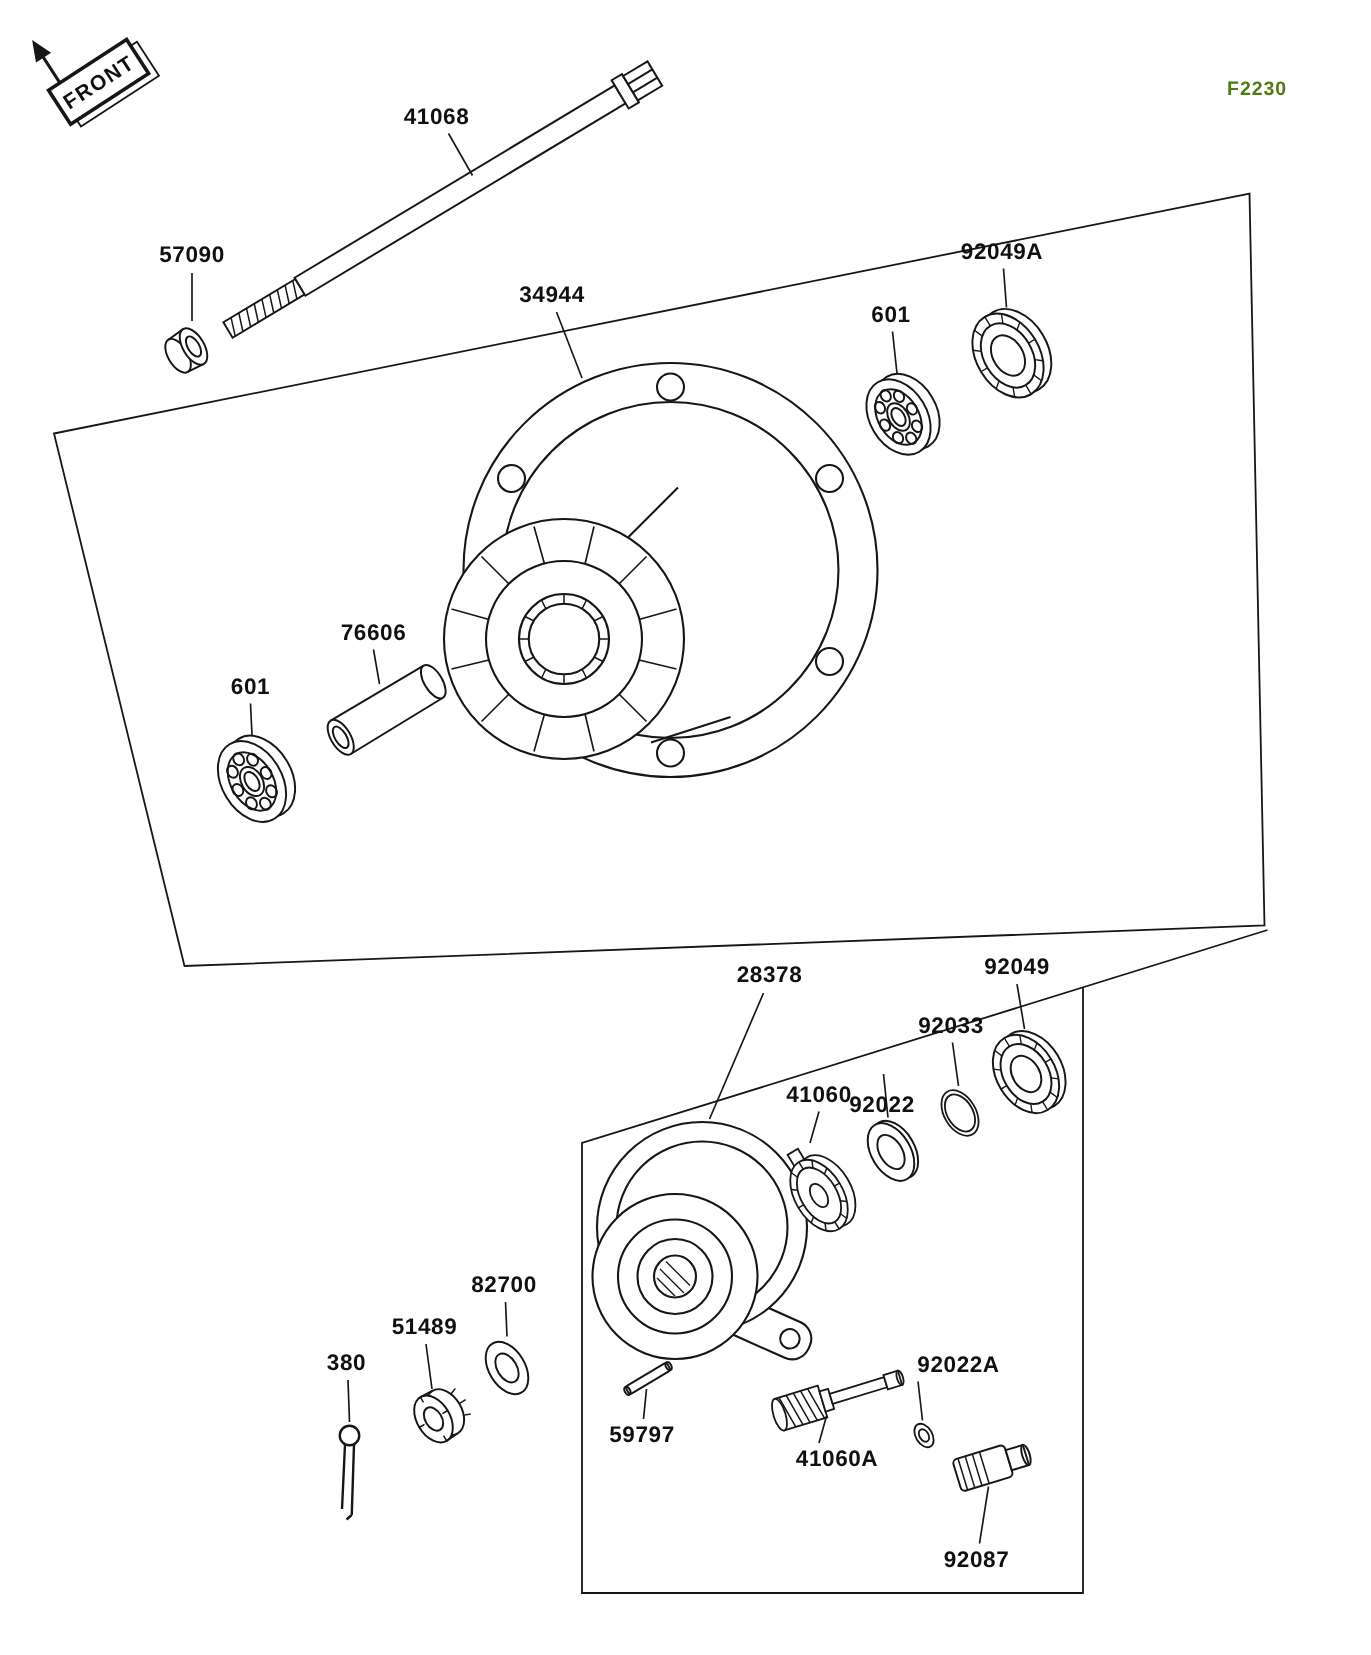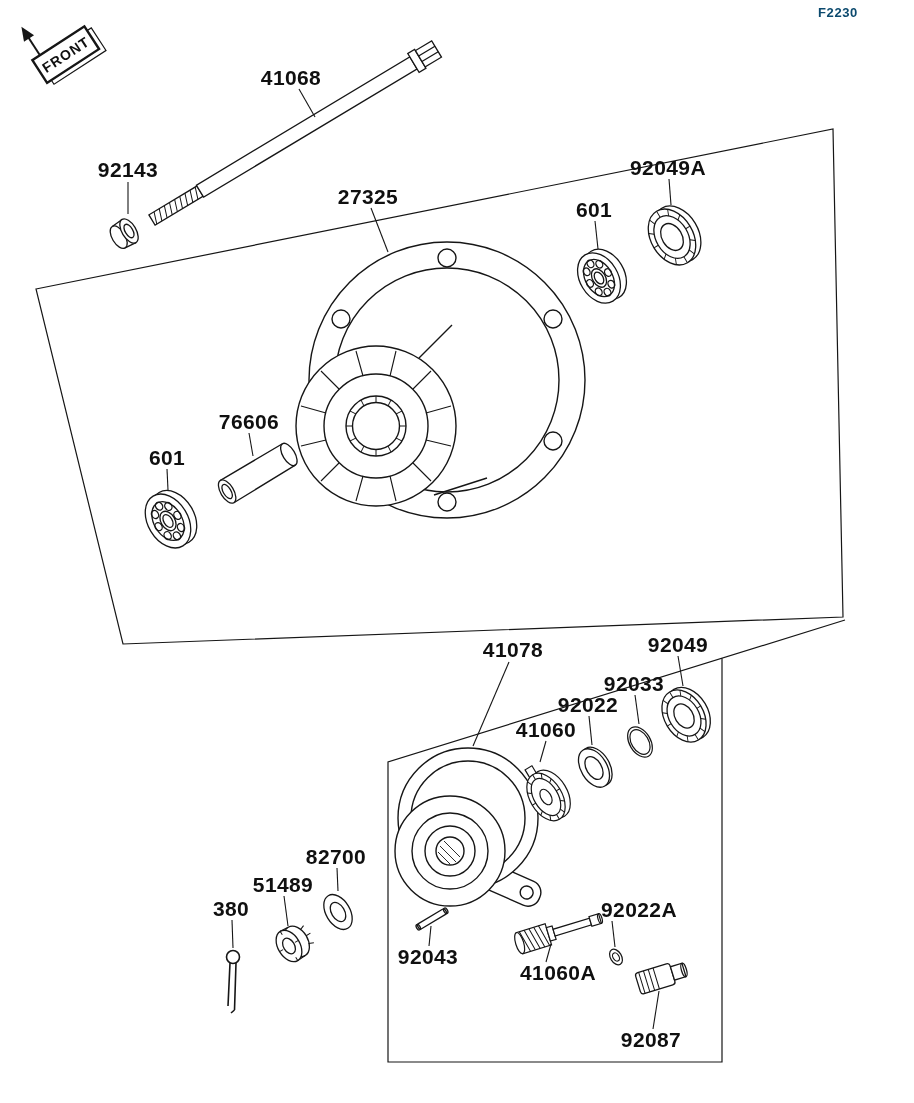--- a/index.html
+++ b/index.html
@@ -1,22 +1,22 @@
 <!DOCTYPE html>
 <html><head>
 <meta charset="utf-8">
 <style>
   html,body{margin:0;padding:0;background:#ffffff;}
   #canvas{position:relative;width:914px;height:1103px;background:#ffffff;
           font-family:"Liberation Sans",sans-serif;overflow:hidden;}
   #art{position:absolute;left:0;top:0;}
-  .plabel{position:absolute;transform:translate(-50%,-50%);font-size:21px;font-weight:700;
+  .plabel{position:absolute;transform:translate(-50%,-50%);font-size:15px;font-weight:700;
           letter-spacing:.4px;color:#101010;white-space:nowrap;}
   .figcode{position:absolute;transform:translate(-50%,-50%);font-size:13px;font-weight:700;
-          letter-spacing:.6px;color:#0c4a6e;}
+          letter-spacing:.6px;color:#4d7c0f;margin-top:47px;}
 </style>
 </head>
 <body>
 
 <div id="canvas">
 
   <svg id="art" width="914" height="1103" viewBox="0 0 914 1103">
 
     <g stroke="#161616" stroke-width="1.2" fill="none">
       <path d="M36 289 L833 129 L843 617 L123 644 Z"></path>
@@ -219,33 +219,33 @@
       <rect x="-31" y="-14" width="62" height="27" fill="#ffffff" stroke="#161616" stroke-width="2.4"></rect>
       <text x="0" y="4.5" text-anchor="middle" font-family="Liberation Sans, sans-serif" font-size="14" font-weight="bold" letter-spacing="1" fill="#101010">FRONT</text>
       <g>
         <path d="M-22 -14 L-22 -36" stroke="#161616" stroke-width="2" fill="none"></path>
         <path d="M-28 -34 L-22 -48 L-16 -34 Z" fill="#161616" stroke="none"></path>
       </g>
     </g>
   </svg>
 
   <div class="plabel" style="left:291px;top:78px">41068</div>
-  <div class="plabel" style="left:128px;top:170px">92143</div>
-  <div class="plabel" style="left:368px;top:197px">27325</div>
+  <div class="plabel" style="left:128px;top:170px">57090</div>
+  <div class="plabel" style="left:368px;top:197px">34944</div>
   <div class="plabel" style="left:594px;top:210px">601</div>
   <div class="plabel" style="left:668px;top:168px">92049A</div>
   <div class="plabel" style="left:249px;top:422px">76606</div>
   <div class="plabel" style="left:167px;top:458px">601</div>
-  <div class="plabel" style="left:513px;top:650px">41078</div>
+  <div class="plabel" style="left:513px;top:650px">28378</div>
   <div class="plabel" style="left:678px;top:645px">92049</div>
   <div class="plabel" style="left:634px;top:684px">92033</div>
-  <div class="plabel" style="left:588px;top:705px">92022</div>
+  <div class="plabel" style="left:588px;top:737px">92022</div>
   <div class="plabel" style="left:546px;top:730px">41060</div>
   <div class="plabel" style="left:336px;top:857px">82700</div>
   <div class="plabel" style="left:283px;top:885px">51489</div>
   <div class="plabel" style="left:231px;top:909px">380</div>
-  <div class="plabel" style="left:428px;top:957px">92043</div>
+  <div class="plabel" style="left:428px;top:957px">59797</div>
   <div class="plabel" style="left:558px;top:973px">41060A</div>
   <div class="plabel" style="left:639px;top:910px">92022A</div>
   <div class="plabel" style="left:651px;top:1040px">92087</div>
 
   <div class="figcode" style="left:838px;top:12px">F2230</div>
 </div>
 
 </body></html>

